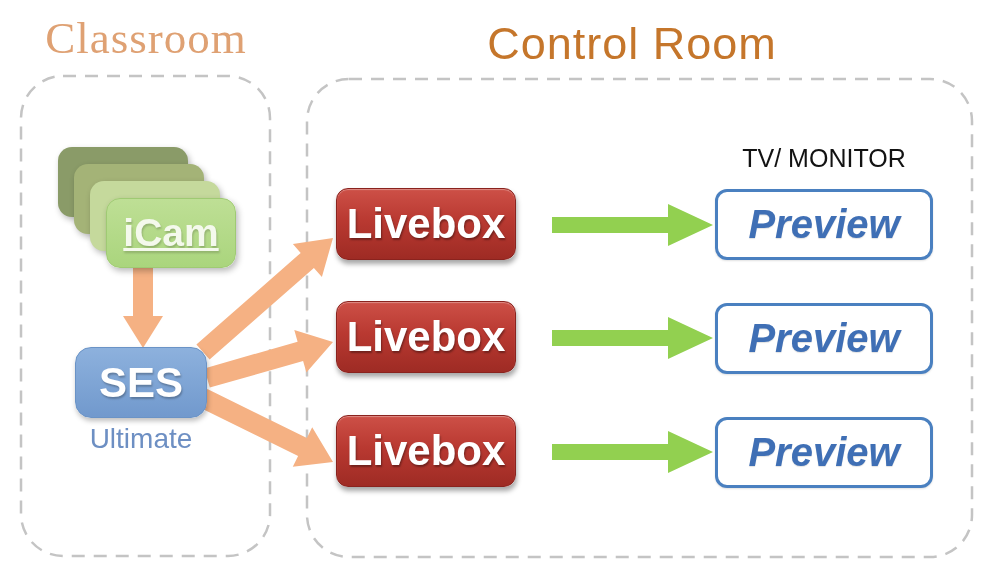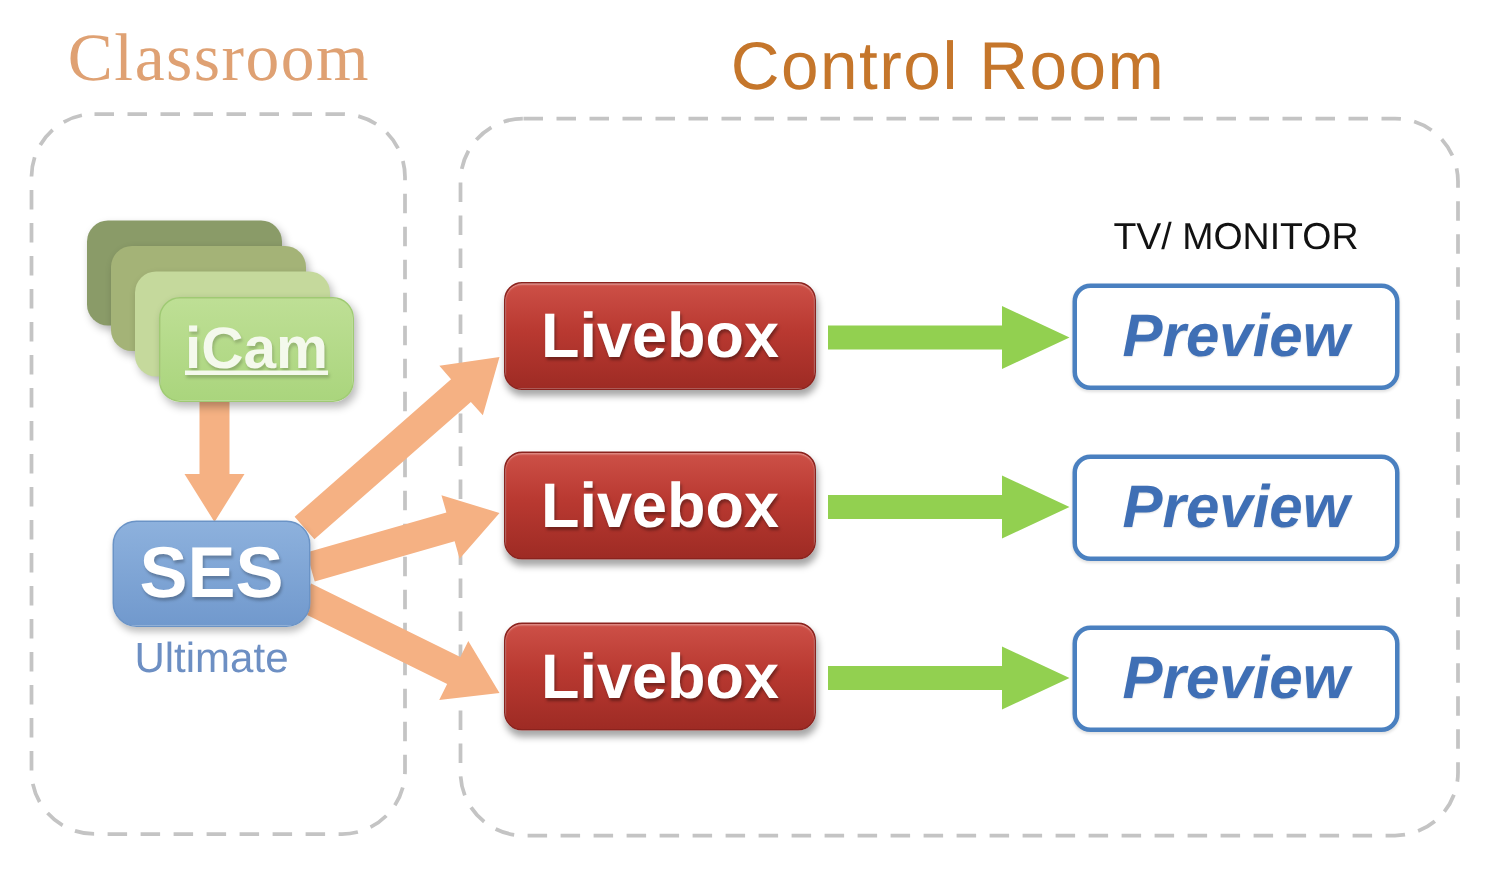--- a/index.html
+++ b/index.html
@@ -36,30 +36,30 @@
     text-shadow:1px 2px 2px rgba(0,0,0,0.18);
     text-decoration:underline;
   }
   #ses-box{
     left:75px;top:347px;width:132px;height:71px;border-radius:16px;
     background:linear-gradient(180deg,var(--ses-top) 0%,var(--ses-bottom) 100%);
     border:1px solid var(--ses-border);
     box-shadow:1px 3px 5px rgba(0,0,0,0.25);
   }
   #ses-box .node-label{
-    color:#ffffff;font-size:48px;font-weight:700;
+    color:#ffffff;font-size:42px;font-weight:700;
     text-shadow:1px 2px 2px rgba(0,0,0,0.25);
     text-align:right;
   }
   #ses-sublabel{
     left:55px;top:423px;width:172px;text-align:center;z-index:3;
     color:var(--ultimate-color);font-size:28px;font-weight:400;
   }
   .livebox{
-    width:208px;height:72px;border-radius:12px;
+    width:180px;height:72px;border-radius:12px;
     background:linear-gradient(180deg,var(--livebox-top) 0%,var(--livebox-mid) 45%,var(--livebox-bottom) 100%);
     border:1px solid var(--livebox-border);
     box-shadow:1px 4px 5px rgba(0,0,0,0.35), inset 0 1px 1px rgba(255,255,255,0.35);
   }
   .livebox .node-label{
     color:#ffffff;font-size:42px;font-weight:700;
     text-shadow:1px 2px 2px rgba(0,0,0,0.35);
   }
   #livebox-1{left:336px;top:188px;}
   #livebox-2{left:336px;top:301px;}

